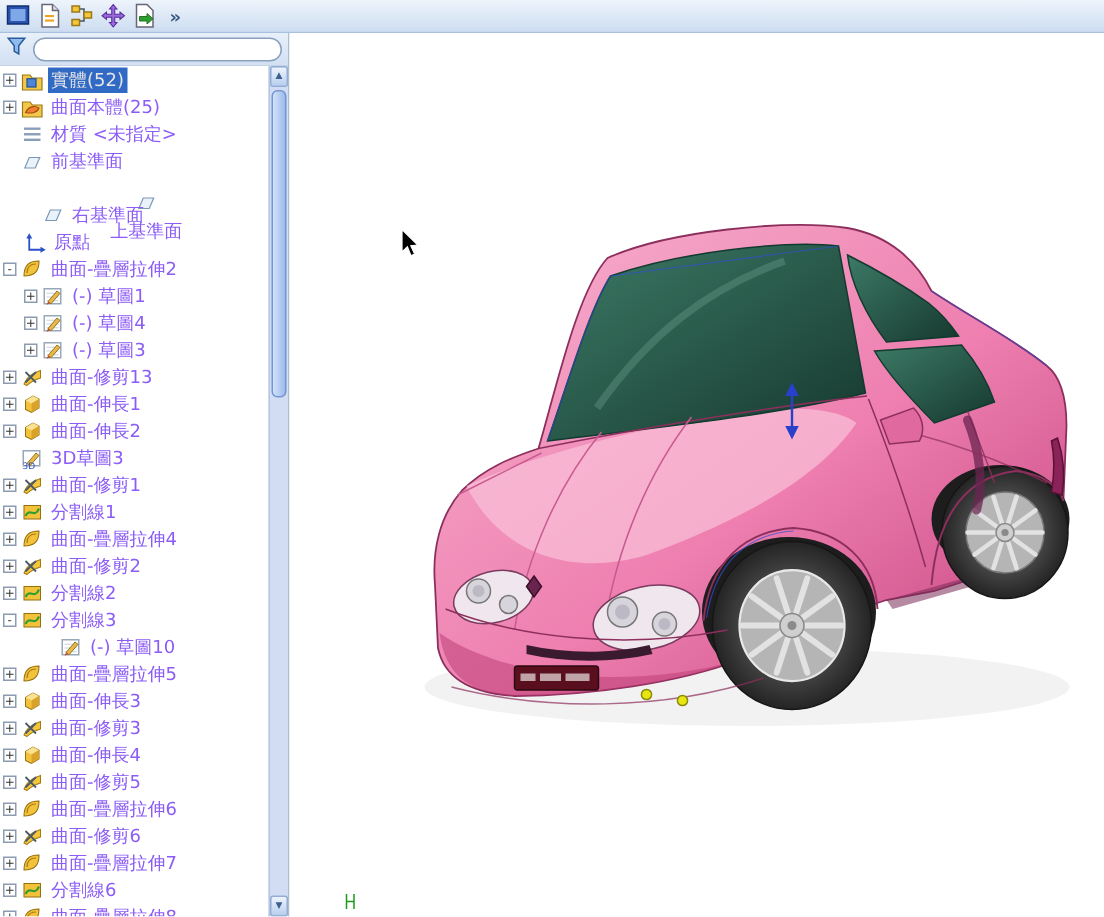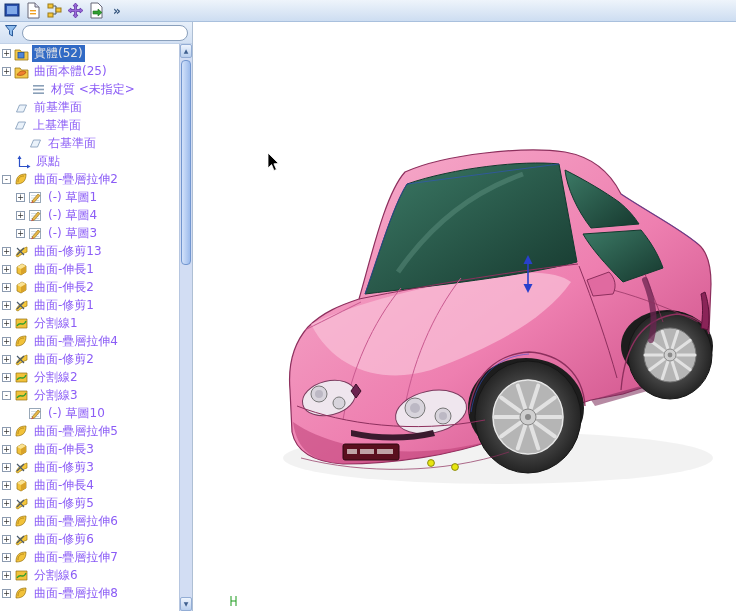--- a/index.html
+++ b/index.html
@@ -108,41 +108,41 @@
         <div class="tree-row" style="padding-left: 2px;">
           <span class="expander">+</span>
           <span class="tree-icon">
             <svg width="15" height="15">
               <path d="M1 4h5l1.5 2H14v8H1z" fill="#f3c84a" stroke="#9a7a18" stroke-width="0.8"></path>
               <path d="M3 11c2-4 6-5 9-3-1 3-5 4-9 3z" fill="#f08030" stroke="#a34a10" stroke-width="0.7"></path>
             </svg>
           </span>
           <span class="tree-label">曲面本體(25)</span>
         </div>
-        <div class="tree-row" style="padding-left: 19px;">
+        <div class="tree-row" style="padding-left: 2px;">
           <span class="expander empty"></span>
           <span class="tree-icon">
             <svg width="15" height="15">
               <rect x="2" y="3" width="11" height="1.6" fill="#8aa0b8"></rect>
               <rect x="2" y="6.7" width="11" height="1.6" fill="#8aa0b8"></rect>
               <rect x="2" y="10.4" width="11" height="1.6" fill="#8aa0b8"></rect>
             </svg>
           </span>
           <span class="tree-label">材質 &lt;未指定&gt;</span>
         </div>
         <div class="tree-row" style="padding-left: 2px; align-items: flex-end;">
           <span class="expander empty"></span>
           <span class="tree-icon">
             <svg width="15" height="15">
               <path d="M2.5 11 L5.5 4 L12.5 4 L9.5 11 Z" fill="#dce9f6" fill-opacity="0.6" stroke="#7d98b6" stroke-width="0.8"></path>
             </svg>
           </span>
           <span class="tree-label">前基準面</span>
         </div>
-        <div class="tree-row" style="padding-left: 1px;">
+        <div class="tree-row" style="padding-left: 16px; flex-direction: column;">
           <span class="expander empty"></span>
           <span class="tree-icon">
             <svg width="15" height="15">
               <path d="M2.5 11 L5.5 4 L12.5 4 L9.5 11 Z" fill="#dce9f6" fill-opacity="0.6" stroke="#7d98b6" stroke-width="0.8"></path>
             </svg>
           </span>
           <span class="tree-label">上基準面</span>
         </div>
         <div class="tree-row" style="padding-left: 16px;">
           <span class="expander empty"></span>
@@ -236,20 +236,31 @@
           <span class="tree-icon">
             <svg width="15" height="15">
               <path d="M3 5 L8 2 L12 4 L12 10 L7 13 L3 11 Z" fill="#f2c23a" stroke="#96700f" stroke-width="0.7"></path>
               <path d="M3 5 L8 2 L12 4 L7 7 Z" fill="#fae293"></path>
               <path d="M7 7 L12 4 L12 10 L7 13 Z" fill="#d9a32a"></path>
             </svg>
           </span>
           <span class="tree-label">曲面-伸長2</span>
         </div>
         <div class="tree-row" style="padding-left: 2px;">
+          <span class="expander empty"></span>
+          <span class="tree-icon">
+            <svg width="15" height="15">
+              <rect x="1.5" y="2.5" width="11" height="10" fill="#fff" stroke="#98a8b8"></rect>
+              <path d="M4 11 L10 4 l2 1.6 L6 12.5 Z" fill="#e8b84a" stroke="#8a6a10" stroke-width="0.6"></path>
+              <text x="1" y="14.5" font-size="6" fill="#2b50c8">3D</text>
+            </svg>
+          </span>
+          <span class="tree-label">3D草圖3</span>
+        </div>
+        <div class="tree-row" style="padding-left: 2px;">
           <span class="expander">+</span>
           <span class="tree-icon">
             <svg width="15" height="15">
               <path d="M2 12 C4 6 10 4 13 3 L13 8 C10 9 6 11 4 13 Z" fill="#f5c63a" stroke="#a07c14" stroke-width="0.7"></path>
               <path d="M3 4 l7 7 M10 4 l-7 7" stroke="#4a5a6a" stroke-width="1.2"></path>
             </svg>
           </span>
           <span class="tree-label">曲面-修剪1</span>
         </div>
         <div class="tree-row" style="padding-left: 2px;">
@@ -295,21 +306,21 @@
         <div class="tree-row" style="padding-left: 2px;">
           <span class="expander">-</span>
           <span class="tree-icon">
             <svg width="15" height="15">
               <path d="M2 3 h11 v9 H2 Z" fill="#f2c23a" stroke="#96700f" stroke-width="0.7"></path>
               <path d="M3 10 C6 4 9 12 12 5" fill="none" stroke="#2f9e2f" stroke-width="1.4"></path>
             </svg>
           </span>
           <span class="tree-label">分割線3</span>
         </div>
-        <div class="tree-row" style="padding-left: 16px;">
+        <div class="tree-row" style=" margin-left: 28px;">
           <span class="expander empty"></span>
           <span class="tree-icon">
             <svg width="15" height="15">
               <rect x="1.5" y="2.5" width="11" height="10" fill="#fff" stroke="#98a8b8"></rect>
               <path d="M3 5.5h8M3 8h8M3 10.5h8" stroke="#c8d4e0" stroke-width="0.8"></path>
               <path d="M4 11 L10 4 l2 1.6 L6 12.5 Z" fill="#e8b84a" stroke="#8a6a10" stroke-width="0.6"></path>
               <path d="M4 11 l-0.8 2.2 L5.5 12.2 Z" fill="#d04020"></path>
             </svg>
           </span>
           <span class="tree-label">(-) 草圖10</span>

